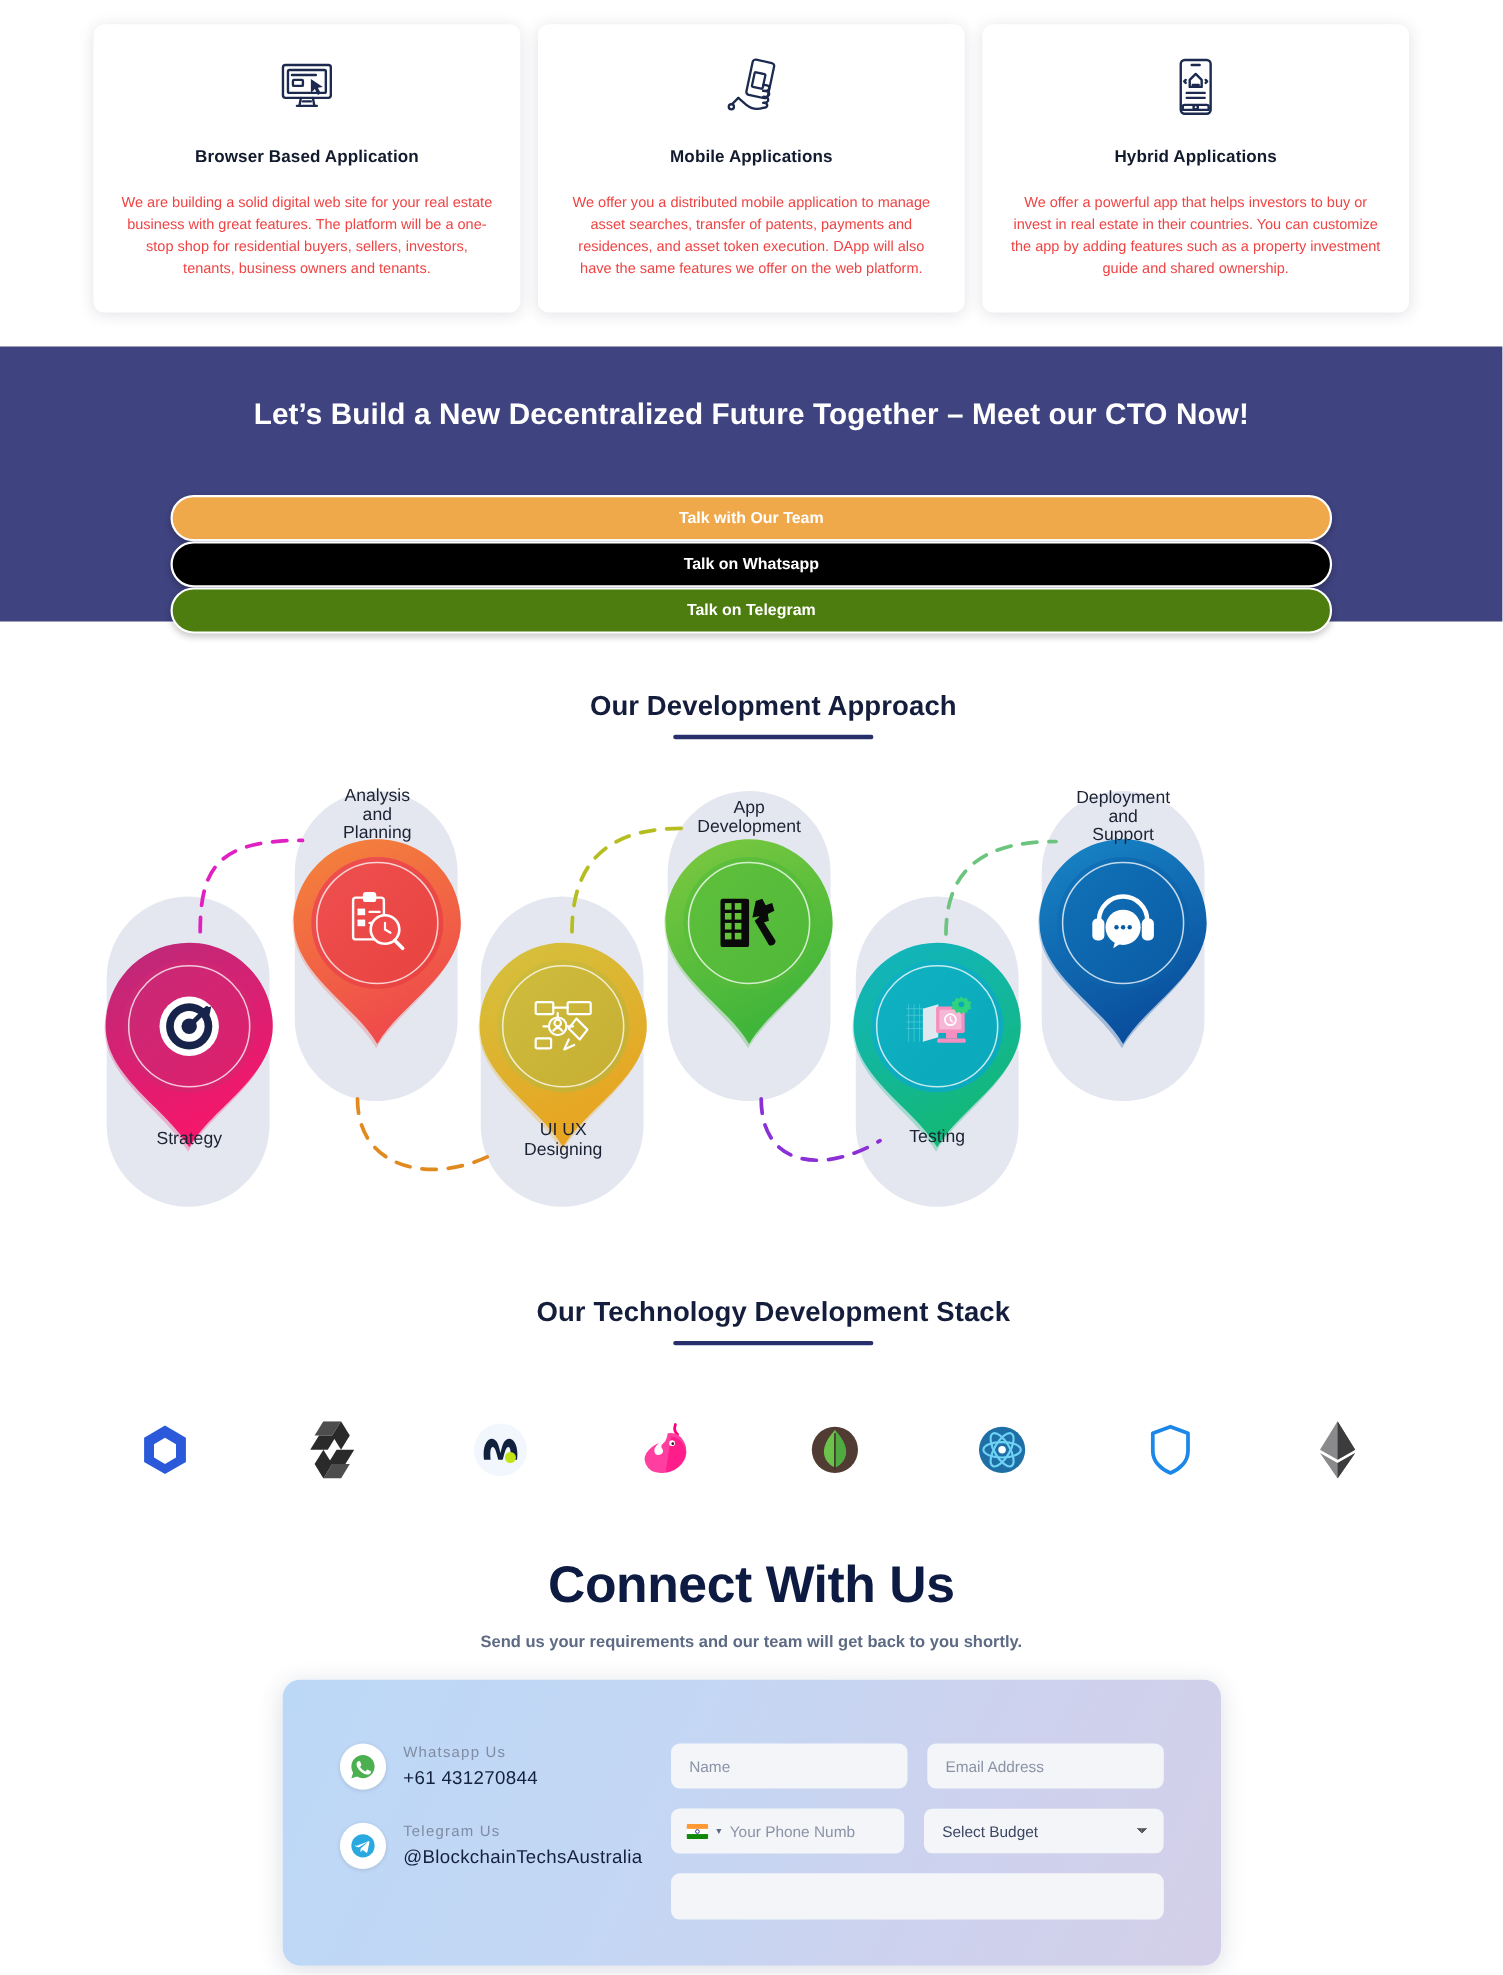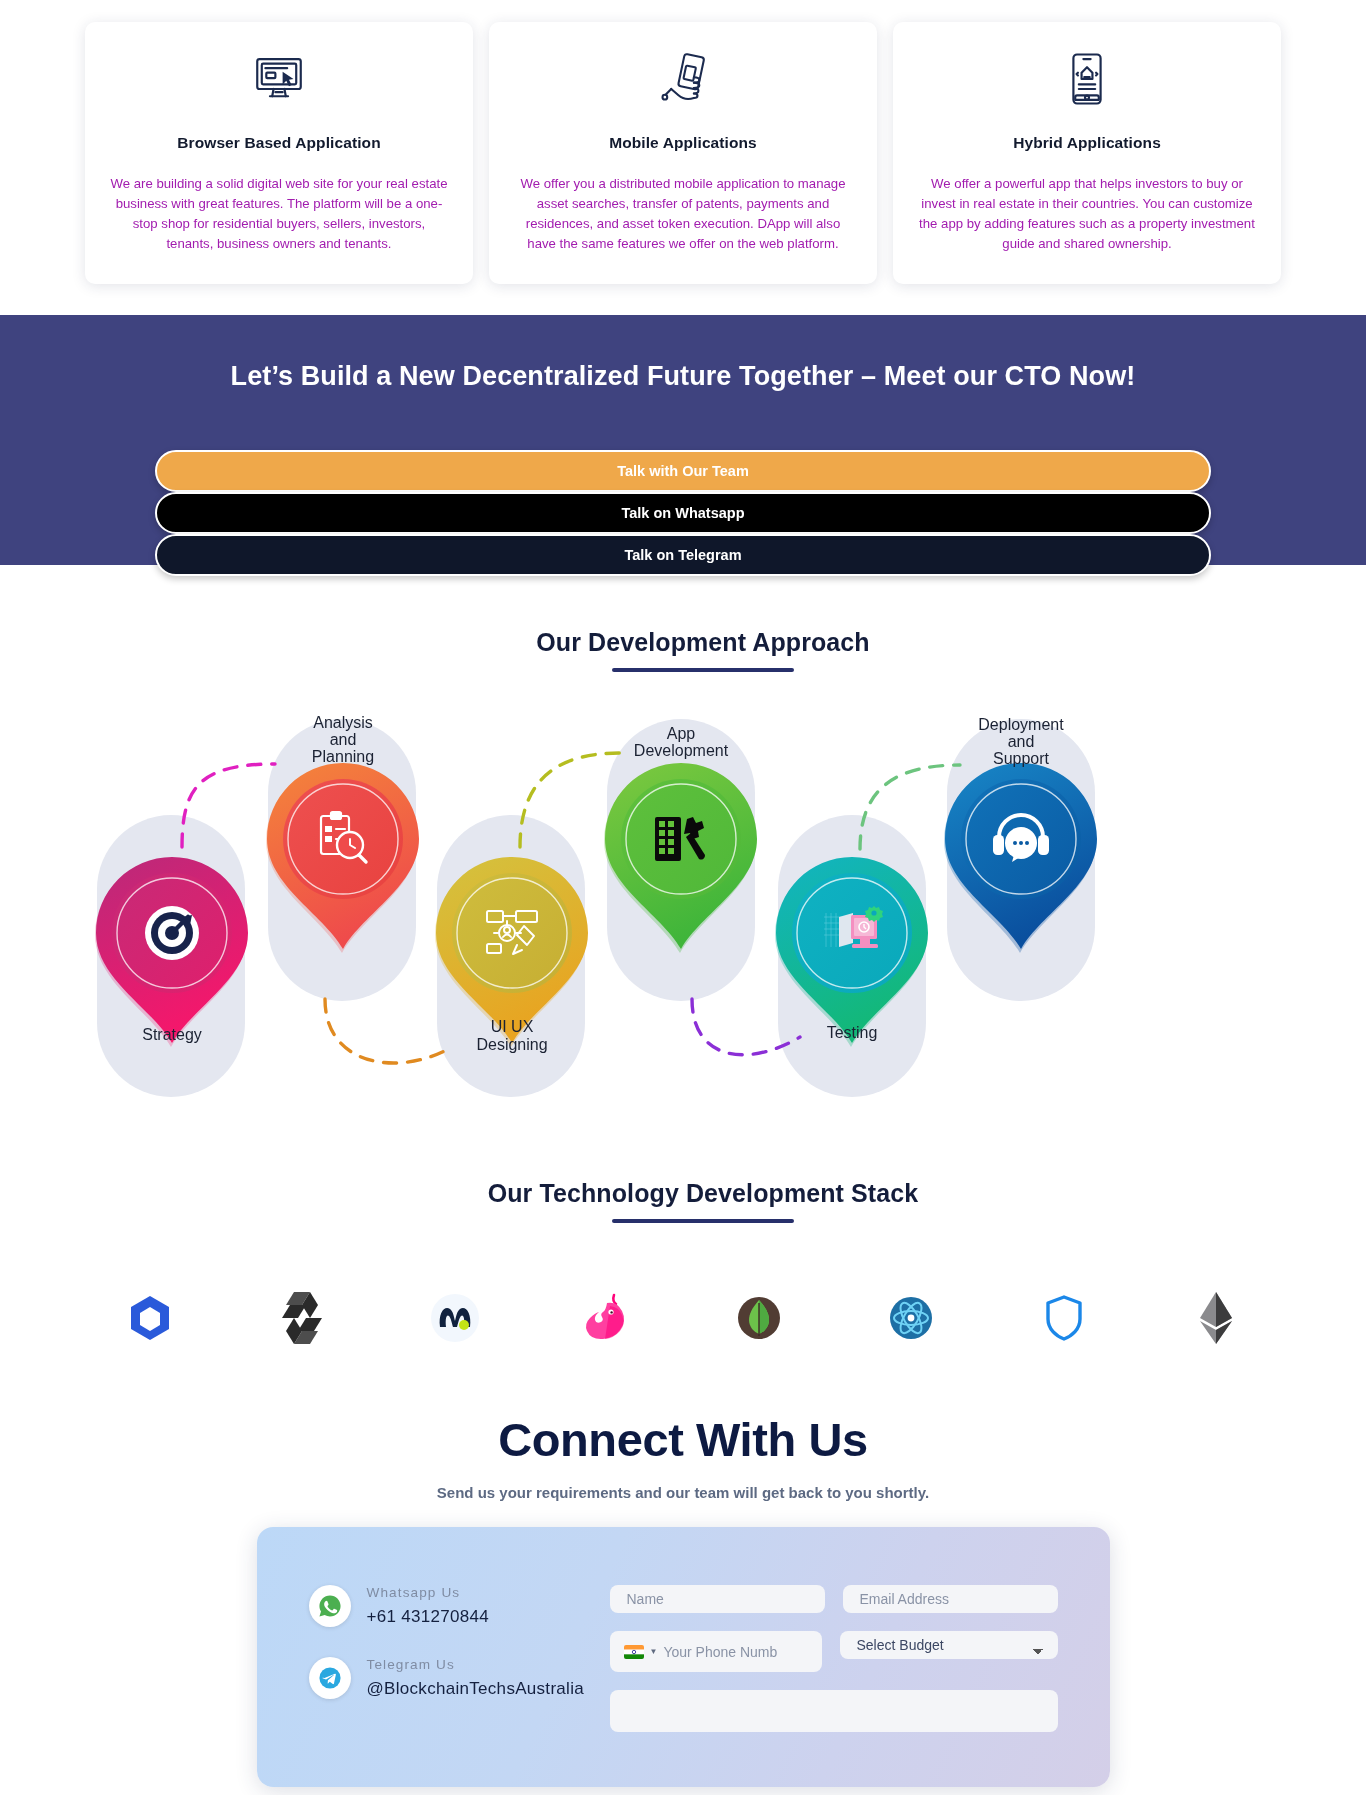--- a/index.html
+++ b/index.html
@@ -31,21 +31,21 @@
   .svc-title {
     font-size: 15.5px;
     font-weight: bold;
     color: #121a2e;
     letter-spacing: .1px;
     margin-bottom: 22px;
   }
   .svc-desc {
     font-size: 13.2px;
     line-height: 1.52;
-    color: #a21caf;
+    color: #ef4444;
   }
 
   
   .cta {
     margin-top: 31px;
     background: #3f437f;
     height: 250px;
     padding-top: 46px;
   }
   .cta-title {
@@ -68,21 +68,21 @@
     color: #fff;
     font-size: 14.5px;
     font-weight: bold;
     padding: 11px 26px;
     cursor: pointer;
     box-shadow: 0 3px 7px rgba(0,0,0,.22);
     white-space: nowrap;
   }
   .b-orange { background: #efa84a; }
   .b-green  { background: #000000; }
-  .b-blue   { background: #0f172a; }
+  .b-blue   { background: #4d7c0f; }
 
   
   .sec-head { text-align: center; margin-left: 40px; }
   .sec-head h2 {
     font-size: 25px;
     font-weight: bold;
     color: #141d3b;
     letter-spacing: .1px;
   }
   .sec-rule {
@@ -122,21 +122,21 @@
     width: 42px; height: 42px; border-radius: 50%;
     background: #fff; display: flex; align-items: center; justify-content: center;
     flex: 0 0 42px; box-shadow: 0 1px 4px rgba(0,0,0,.12);
   }
   .contact-label { font-size: 13.6px; color: #7f8ca3; letter-spacing: 1.1px; }
   .contact-value { font-size: 17px; color: #14203f; margin-top: 7px; letter-spacing: .3px; }
 
   .form-col { flex: 1; }
   .form-row { display: flex; gap: 18px; margin-bottom: 18px; }
   .field {
-    flex: 1 1 0; height: 28px; border-radius: 8px; background: #f4f5f8;
+    flex: 1 1 0; height: 41px; border-radius: 8px; background: #f4f5f8;
     border: none; outline: none; padding: 0 17px;
     font-family: "Liberation Sans", sans-serif; font-size: 14px; color: #5f6a80;
   }
   .field::placeholder { color: #8a93a6; }
   .phone-field {
     flex: 1 1 0; height: 41px; border-radius: 8px; background: #f4f5f8;
     display: flex; align-items: center; padding: 0 14px; gap: 6px;
   }
   .flag { width: 20px; height: 14px; border-radius: 2px; overflow: hidden; display: block; }
   .caret { font-size: 8px; color: #5f6a80; }

